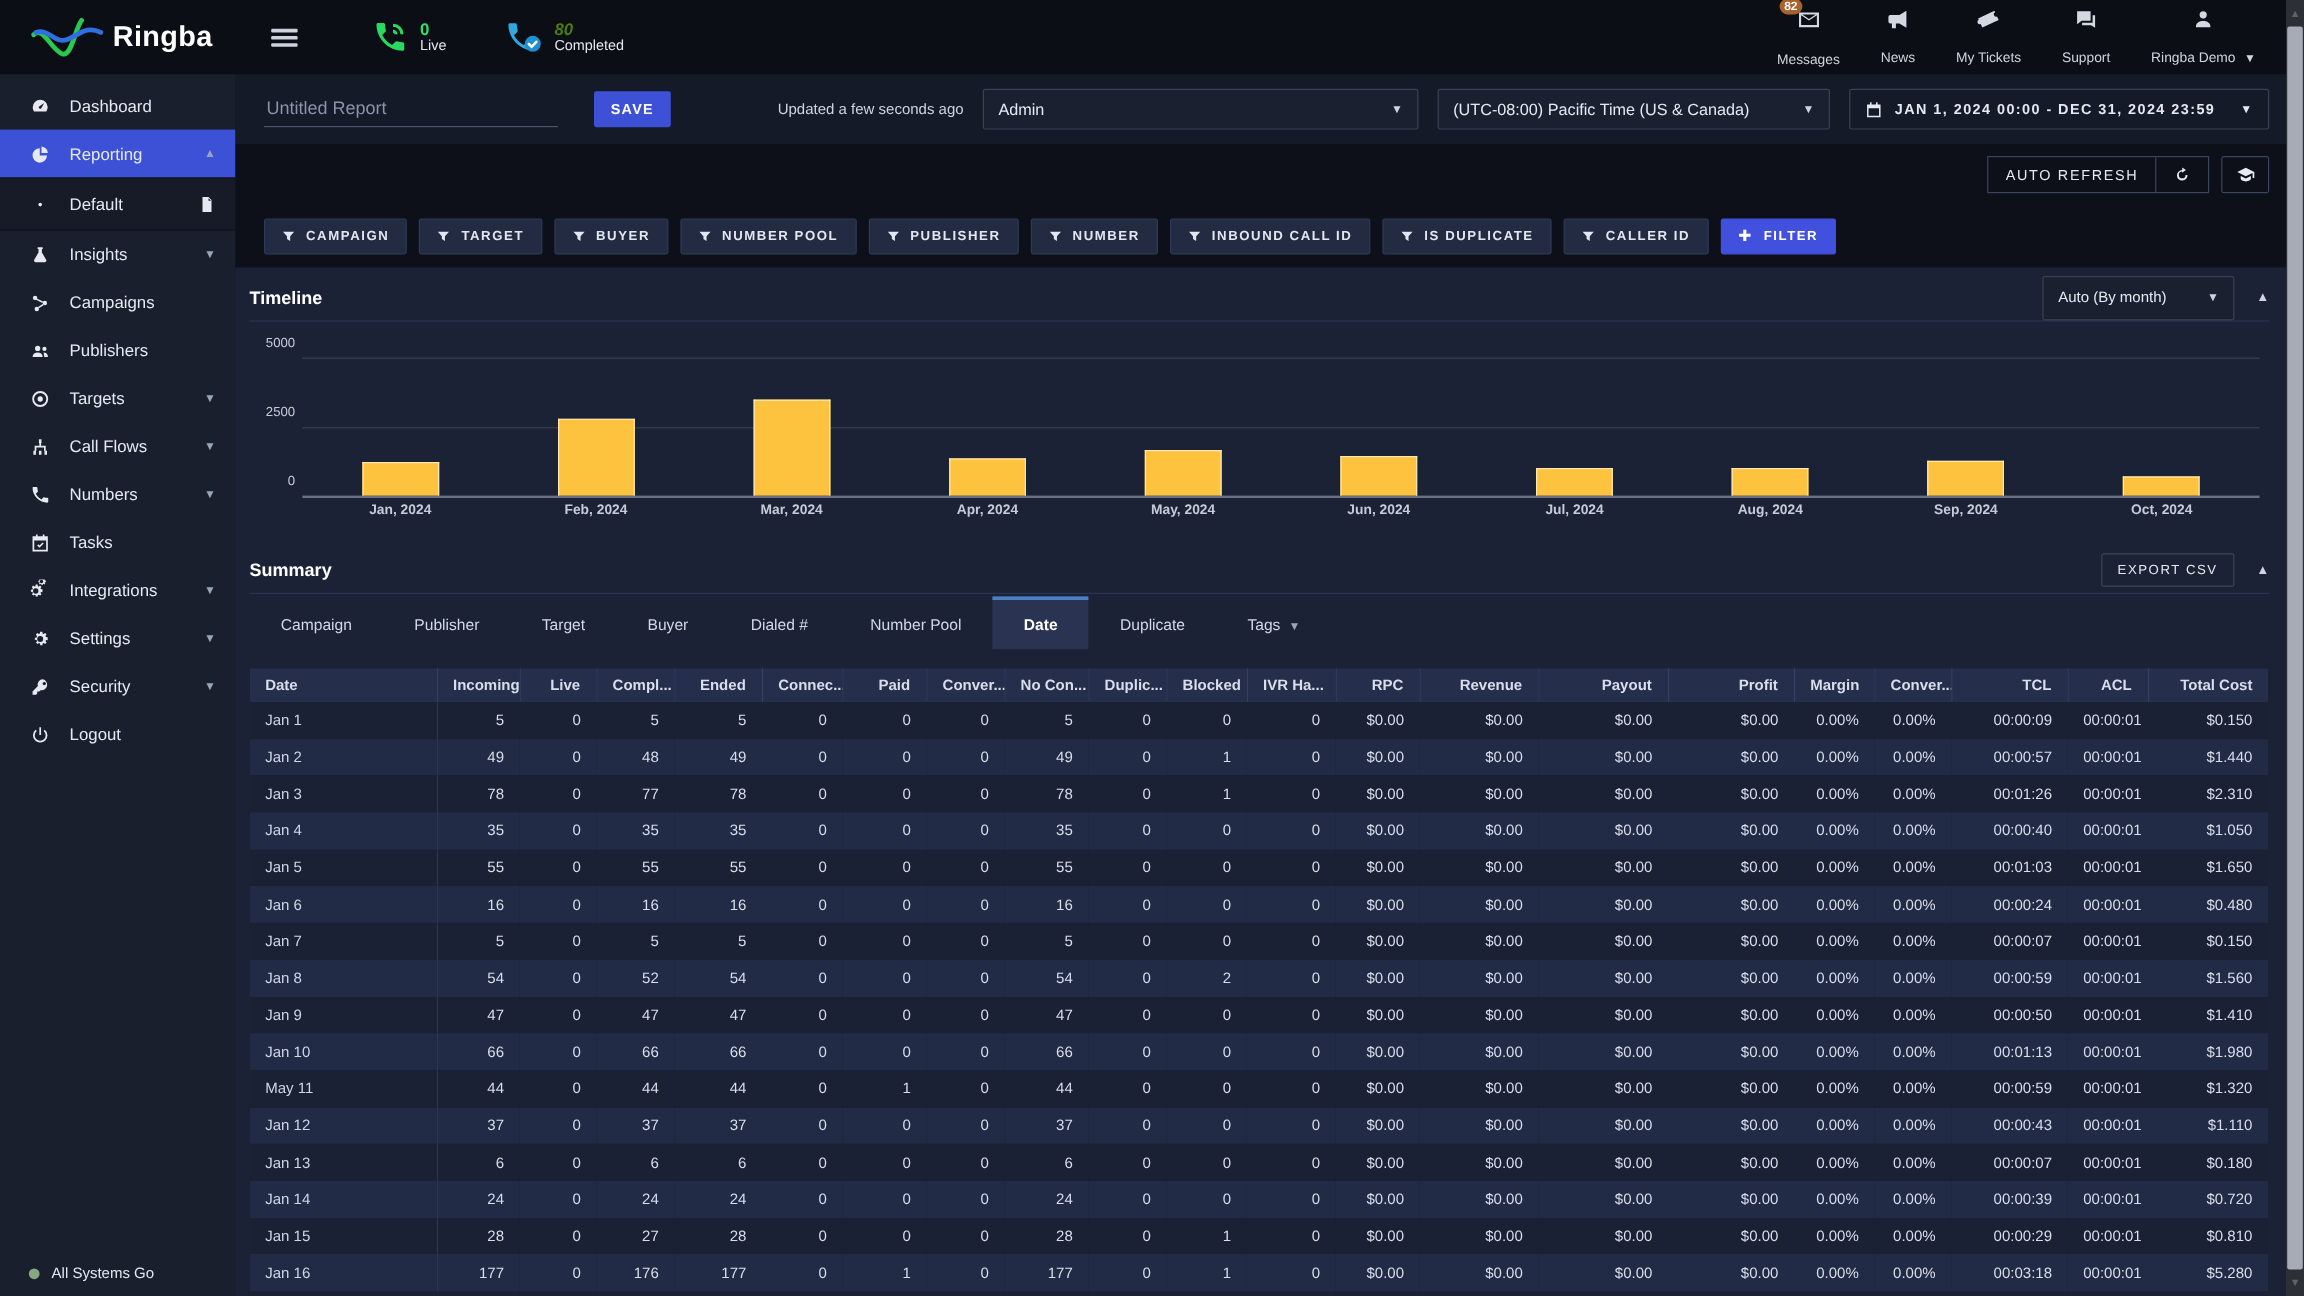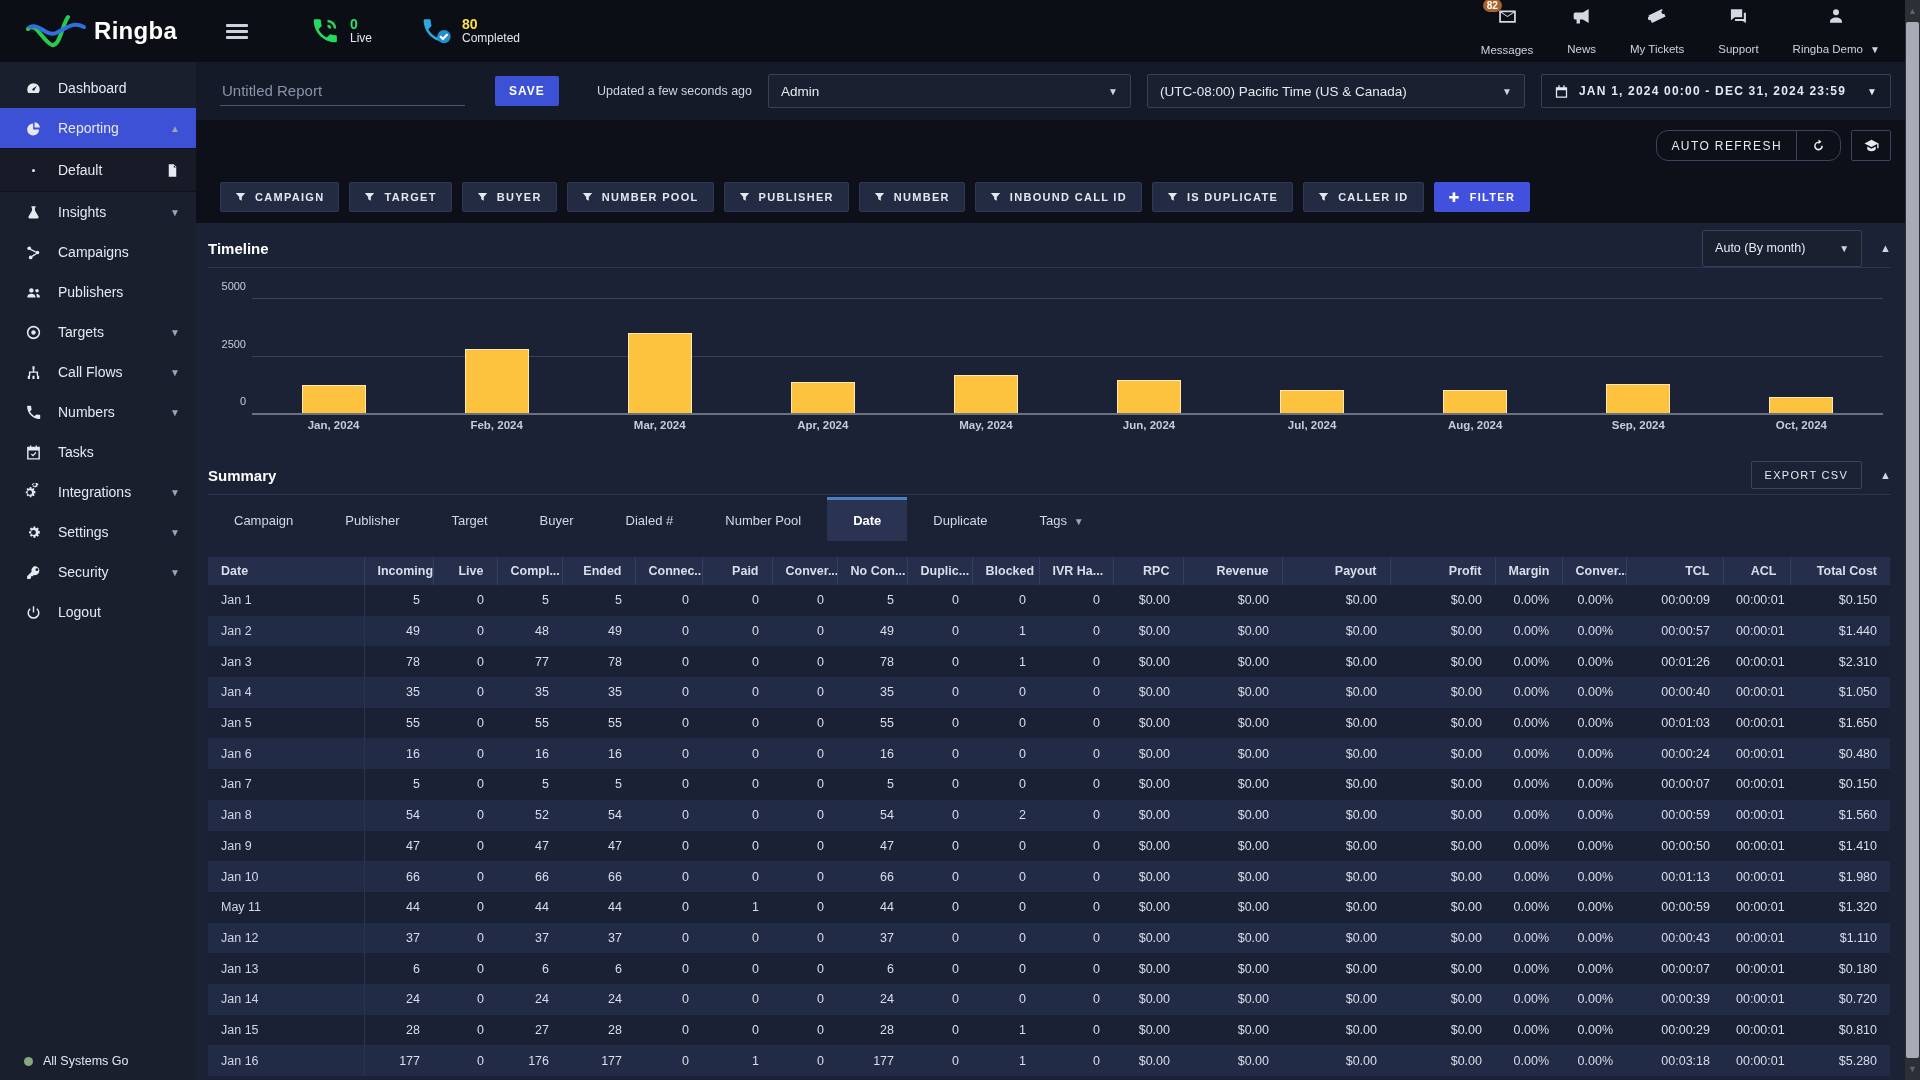--- a/index.html
+++ b/index.html
@@ -11,21 +11,21 @@
   .topbar { height:62px; background:#0b0e15; display:flex; align-items:center; flex:0 0 62px; }
   .logo-wrap { width:196px; display:flex; align-items:center; padding-left:26px; gap:6px; }
   .logo-text { font-size:24px; font-weight:700; color:#fff; letter-spacing:.3px; }
   .hamburger { width:22px; margin-left:30px; cursor:pointer; }
   .hamburger span { display:block; height:3px; background:#cdd2de; margin:3px 0; border-radius:1px; }
   .callstat { display:flex; align-items:center; gap:10px; margin-left:62px; }
   .callstat .nums { line-height:1.15; }
   .callstat .count { font-size:14px; font-weight:700; }
   .callstat .lbl { font-size:12px; color:#e3e7ef; }
   .count.green { color:#2ee06a; }
-  .count.blue { color:#fde047; }
+  .count.blue { color:#4d7c0f;font-style:italic; }
   .topbar-right { margin-left:auto; display:flex; align-items:flex-start; gap:34px; padding-right:40px; }
   .top-item { display:flex; flex-direction:column; align-items:center; gap:17px; cursor:pointer; position:relative; color:#d4d8e2; }
   .top-item .t-lbl { font-size:11.5px; color:#cfd3dd; white-space:nowrap; }
   .badge { position:absolute; top:-7px; left:2px; background:#a8622c; color:#fff; font-size:10px; font-weight:700; border-radius:9px; padding:1px 4px; }
   .caret { font-size:10px; color:#cfd3dd; margin-left:4px; }
 
   
   .body-row { flex:1; display:flex; min-height:0; }
   .sidebar { width:196px; background:#1a1f2d; display:flex; flex-direction:column; padding-top:6px; position:relative; }
   .side-item { height:40px; display:flex; align-items:center; padding:0 16px 0 24px; gap:16px; font-size:14px; color:#e6e9f0; cursor:pointer; }
@@ -41,28 +41,28 @@
   .main { flex:1; display:flex; flex-direction:column; min-width:0; padding-right:15px; }
 
   
   .report-bar { height:58px; background:#151a28; display:flex; align-items:center; padding:0 14px 0 24px; gap:16px; }
   .name-input { background:transparent; border:none; border-bottom:1px solid #4a5368; color:#8a93a8; font-size:15px; width:245px; padding:6px 2px; font-family:inherit; }
   .btn-save { background:#3d51d6; color:#fff; border:none; font-size:12px; font-weight:700; letter-spacing:1px; padding:8px 14px; border-radius:2px; cursor:pointer; margin-left:14px; }
   .updated { margin-left:auto; font-size:12.5px; color:#cfd4e0; white-space:nowrap; }
   .select-box { background:#1a2030; border:1px solid #3a4156; border-radius:2px; height:34px; display:flex; align-items:center; padding:0 12px; font-size:13.5px; color:#e6e9f0; cursor:pointer; white-space:nowrap; }
   .select-box .sel-caret { margin-left:auto; padding-left:14px; font-size:10px; color:#cfd3dd; }
   .sel-admin { width:363px; }
-  .sel-tz { width:378px; }
+  .sel-tz { width:327px; }
   .date-pick { width:350px; border:1px solid #3a4156; height:34px; display:flex; align-items:center; gap:10px; padding:0 12px; font-size:12px; font-weight:700; letter-spacing:1.2px; color:#e6e9f0; cursor:pointer; border-radius:2px; }
   .date-pick .sel-caret { margin-left:auto; font-size:10px; }
 
   
   .strip { height:103px; background:#0d1019; padding:10px 14px 0 24px; }
   .refresh-row { display:flex; justify-content:flex-end; gap:10px; }
-  .seg-btn { display:flex; border:1px solid #3a445f; border-radius:12px; overflow:hidden; }
+  .seg-btn { display:flex; border:1px solid #3a445f; border-radius:0; overflow:hidden; }
   .seg-btn .seg { padding:7px 14px; font-size:12px; letter-spacing:1.4px; color:#e6e9f0; cursor:pointer; display:flex; align-items:center; }
   .seg-btn .seg + .seg { border-left:1px solid #3a445f; }
   .sq-btn { border:1px solid #3a445f; border-radius:2px; width:40px; display:flex; align-items:center; justify-content:center; color:#e6e9f0; cursor:pointer; }
   .chips-row { display:flex; gap:10px; margin-top:21px; }
   .chip { background:#232b42; border:1px solid #303a57; border-radius:2px; height:30px; display:flex; align-items:center; gap:9px; padding:0 14px; font-size:11px; font-weight:700; letter-spacing:1.3px; color:#e3e7f0; cursor:pointer; }
   .chip.add { background:#4150dd; border-color:#4150dd; color:#fff; }
   .chip .plus { font-size:13px; font-weight:700; }
 
   
   .content { flex:1; background:#1b2235; padding:0 14px 0 12px; min-height:0; }

